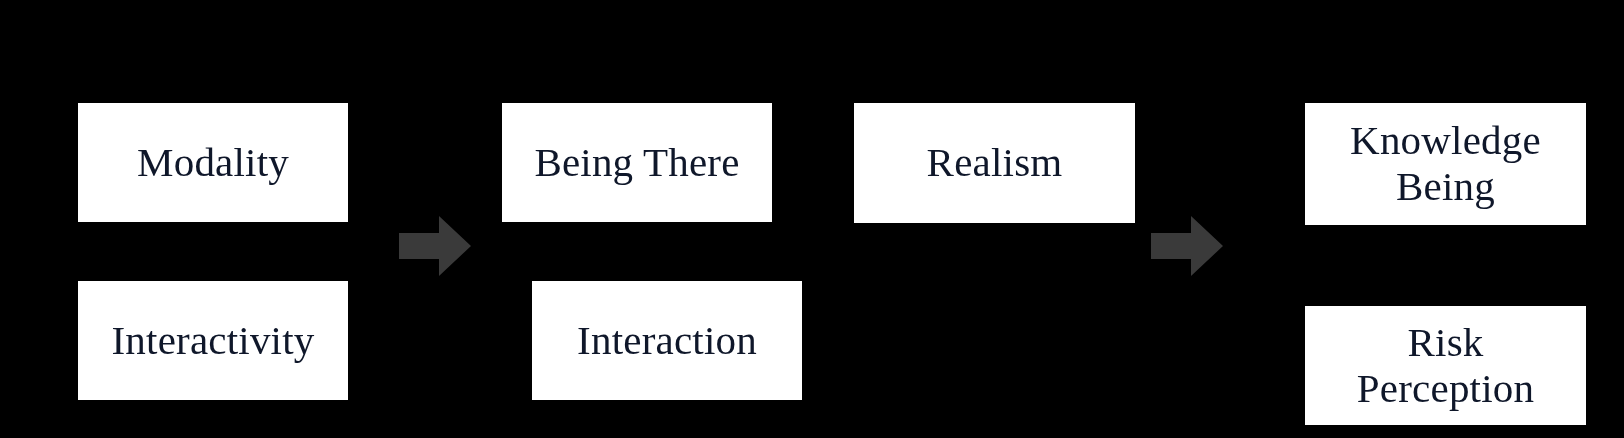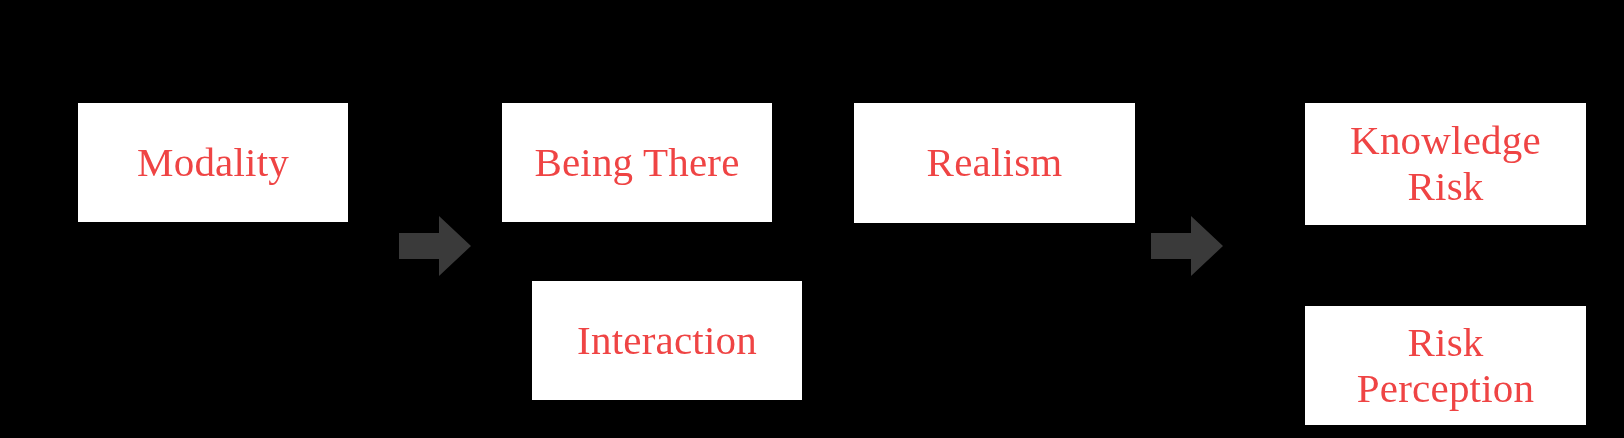--- a/index.html
+++ b/index.html
@@ -14,21 +14,21 @@
   #canvas {
     position: relative;
     width: 1624px;
     height: 438px;
     background: #000000;
     overflow: hidden;
   }
   .node-box {
     position: absolute;
     background: #FFFFFF;
-    color: #ef4444;
+    color: #0f172a;
     display: flex;
     align-items: center;
     justify-content: center;
     text-align: center;
     box-sizing: border-box;
     line-height: 1.12;
     white-space: pre-line;
     font-weight: 400;
     letter-spacing: 0.2px;
   }
@@ -89,38 +89,39 @@
   .arrow-2 { left: 1151px; top: 216px; }
   .arrow svg { display: block; width: 100%; height: 100%; }
 </style>
 </head>
 <body>
 
 <div id="canvas">
 
   <div class="node-box box-modality">Modality</div>
 
+  <div class="node-box box-interactivity">Interactivity</div>
 
   <div class="arrow arrow-1">
     <svg viewBox="0 0 72 60" preserveAspectRatio="none" aria-hidden="true">
       <polygon points="0,17 40,17 40,0 72,30 40,60 40,43 0,43" fill="#3A3A3A"></polygon>
     </svg>
   </div>
 
   <div class="node-box box-being-there">Being There</div>
 
   <div class="node-box box-interaction">Interaction</div>
 
   <div class="node-box box-realism">Realism</div>
 
   <div class="arrow arrow-2">
     <svg viewBox="0 0 72 60" preserveAspectRatio="none" aria-hidden="true">
       <polygon points="0,17 40,17 40,0 72,30 40,60 40,43 0,43" fill="#3A3A3A"></polygon>
     </svg>
   </div>
 
   <div class="node-box box-knowledge-gain">Knowledge
-Risk</div>
+Being</div>
 
   <div class="node-box box-risk-perception">Risk
 Perception</div>
 
 </div>
 
 </body></html>

